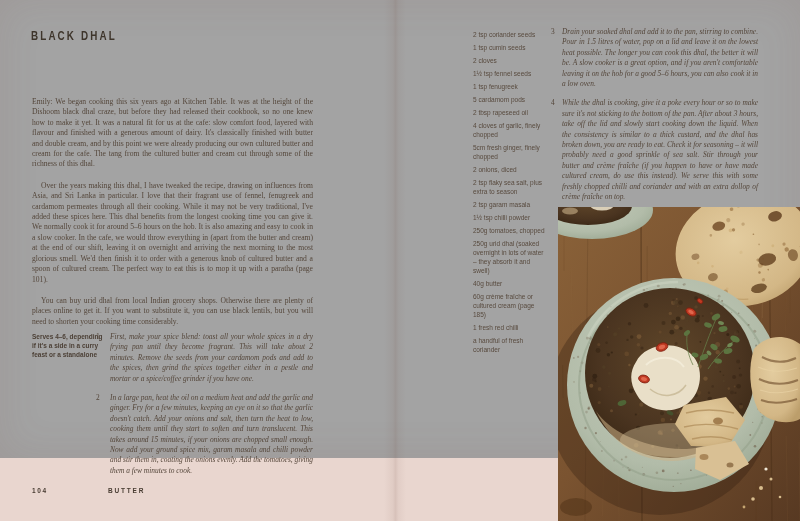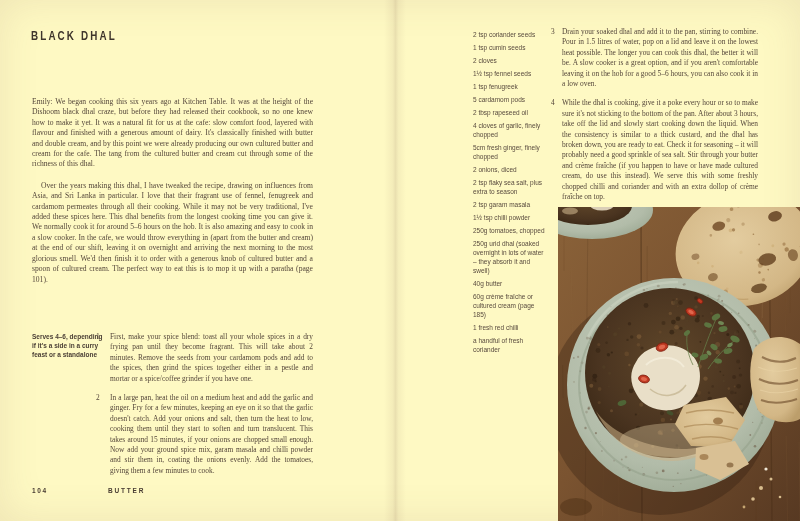--- a/index.html
+++ b/index.html
@@ -1,34 +1,34 @@
 <!DOCTYPE html>
 <html><head>
 <meta charset="utf-8">
 <style>
   html,body{margin:0;padding:0;}
   body{width:800px;height:521px;overflow:hidden;background:#e9d6cf;font-family:"Liberation Serif","DejaVu Serif",serif;}
-  .spread{position:relative;width:800px;height:521px;background:#fef9c3;box-shadow:inset 0 0 40px rgba(120,85,70,.12);}
+  .spread{position:relative;width:800px;height:458px;background:#a3a3a3;box-shadow:inset 0 0 40px rgba(120,85,70,.12);}
   .fold{position:absolute;left:384px;top:0;width:22px;height:521px;pointer-events:none;
     background:linear-gradient(90deg,rgba(110,70,58,0) 0%,rgba(110,70,58,.07) 40%,rgba(110,70,58,.14) 52%,rgba(110,70,58,.06) 66%,rgba(110,70,58,0) 100%);}
   .title{position:absolute;left:31px;top:29px;font-family:"Liberation Sans","DejaVu Sans",sans-serif;
     font-size:12px;font-weight:600;letter-spacing:2.6px;color:#3e352b;transform:scaleX(.82);transform-origin:left top;white-space:nowrap;}
   .intro{position:absolute;left:32px;top:97px;width:281px;font-size:7.6px;line-height:10.4px;color:#54463a;text-align:justify;}
   .intro p{margin:0;}
   .intro p.indent{text-indent:9px;margin-top:11px;}
   .lead{}
   .serves{position:absolute;left:32px;top:332px;width:72px;font-family:"Liberation Sans","DejaVu Sans",sans-serif;
     font-size:6.5px;font-weight:bold;line-height:9px;color:#4c4036;}
   .steps{position:absolute;display:block;}
   .steps-left{left:96px;top:332px;width:217px;}
   .steps-right{left:551px;top:27px;width:207px;}
   .step{display:flex;margin:0 0 9px 0;font-size:7.4px;line-height:10.4px;color:#54463a;}
   .step-num{flex:0 0 14px;}
   .steps-right .step-num{flex:0 0 11px;}
-  .step-text{flex:1;text-align:justify;}
+  .step-text{flex:1;text-align:justify;font-style:italic;}
   .folio{position:absolute;left:32px;top:487px;font-family:"Liberation Sans","DejaVu Sans",sans-serif;
     font-size:6.5px;font-weight:600;letter-spacing:1.6px;color:#473b31;}
   .chapter{position:absolute;left:108px;top:487px;font-family:"Liberation Sans","DejaVu Sans",sans-serif;
     font-size:6.5px;font-weight:600;letter-spacing:1.8px;color:#473b31;}
   .ingredients{position:absolute;left:473px;top:30px;width:72px;font-family:"Liberation Sans","DejaVu Sans",sans-serif;
     font-size:6.5px;line-height:9px;color:#584a3e;}
   .ing{margin:0 0 4px 0;}
   .photo{position:absolute;left:558px;top:207px;width:242px;height:314px;overflow:hidden;}
   .photo svg{display:block;}
 </style>
@@ -36,20 +36,21 @@
 <body>
 
 <div class="spread">
 
   <div>
     <div class="title">BLACK DHAL</div>
 
     <div class="intro">
       <p><span class="lead">Emily:</span> <span>We began cooking this six years ago at Kitchen Table. It was at the height of the Dishoom black dhal craze, but before they had released their cookbook, so no one knew how to make it yet. It was a natural fit for us at the cafe: slow comfort food, layered with flavour and finished with a generous amount of dairy. It's classically finished with butter and double cream, and by this point we were already producing our own cultured butter and cream for the cafe. The tang from the cultured butter and cream cut through some of the richness of this dhal.</span></p>
       <p class="indent">Over the years making this dhal, I have tweaked the recipe, drawing on influences from Asia, and Sri Lanka in particular. I love that their fragrant use of fennel, fenugreek and cardamom permeates through all their cooking. While it may not be very traditional, I've added these spices here. This dhal benefits from the longest cooking time you can give it. We normally cook it for around 5–6 hours on the hob. It is also amazing and easy to cook in a slow cooker. In the cafe, we would throw everything in (apart from the butter and cream) at the end of our shift, leaving it on overnight and arriving the next morning to the most glorious smell. We'd then finish it to order with a generous knob of cultured butter and a spoon of cultured cream. The perfect way to eat this is to mop it up with a paratha (page 101).</p>
+      <p class="indent">You can buy urid dhal from local Indian grocery shops. Otherwise there are plenty of places online to get it. If you want to substitute it, you can use black lentils, but you will need to shorten your cooking time considerably.</p>
     </div>
 
     <div class="serves">Serves 4–6, depending if it's a side in a curry feast or a standalone</div>
 
     <div class="steps steps-left" id="steps-left">
         <div class="step">
           <span class="step-num">1</span>
           <span class="step-text">First, make your spice blend: toast all your whole spices in a dry frying pan until they become fragrant. This will take about 2 minutes. Remove the seeds from your cardamom pods and add to the spices, then grind the spices together either in a pestle and mortar or a spice/coffee grinder if you have one.</span>
         </div>
         <div class="step">

